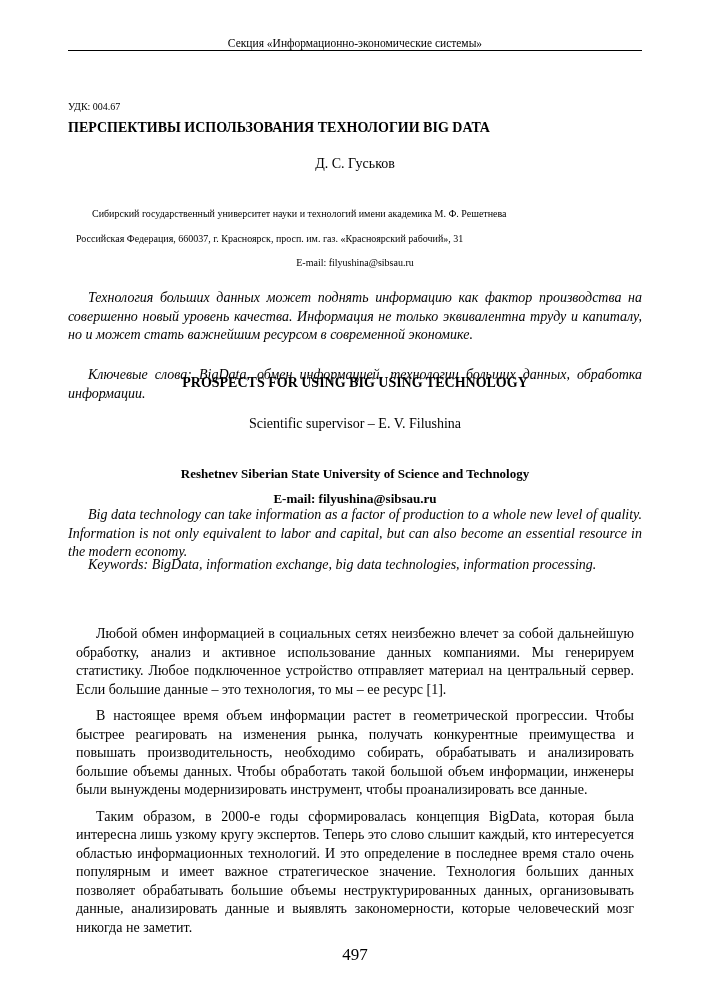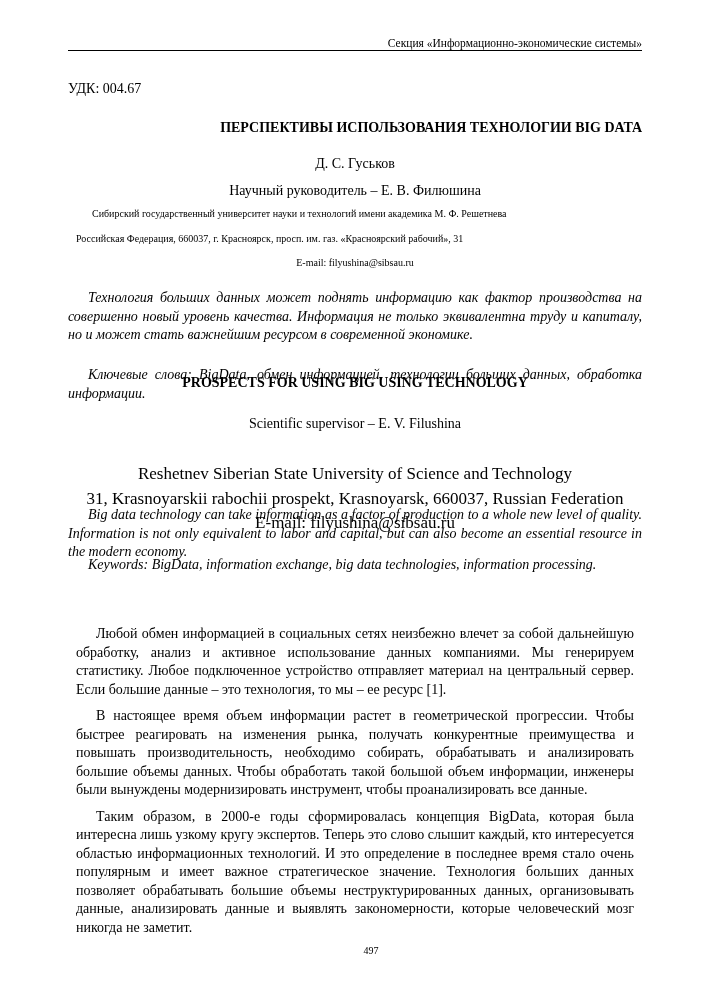--- a/index.html
+++ b/index.html
@@ -1,68 +1,66 @@
 <!DOCTYPE html>
 <html><head>
   <meta charset="utf-8">
   <style>
     html, body { margin: 0; padding: 0; background: #ffffff; }
     body { width: 710px; height: 1003px; position: relative; overflow: hidden;
            font-family: "Liberation Serif", serif; color: #000; }
     .page { position: absolute; left: 68px; top: 0; width: 574px; }
-    .running-head { position: absolute; top: 36px; left: 0; width: 574px; text-align: right;
+    .running-head { position: absolute; top: 36px; left: 0; width: 574px; text-align: center;
                     font-size: 11.5px; line-height: 14px; }
     .head-rule { position: absolute; top: 50px; left: 0; width: 574px; border-top: 1px solid #000; }
-    .udk { position: absolute; top: 80px; left: 0; font-size: 14px; line-height: 18px; }
-    .title { position: absolute; top: 119px; left: 0; width: 574px; text-align: right;
+    .udk { position: absolute; top: 98px; left: 0; font-size: 10px; line-height: 18px; }
+    .title { position: absolute; top: 119px; left: 0; width: 574px; text-align: left;
              font-weight: bold; font-size: 14px; line-height: 18px; }
     .center { text-align: center; font-size: 14px; line-height: 18.5px; }
-    .small-center { text-align: center; font-size: 17px; line-height: 16.5px; }
+    .small-center { text-align: center; font-size: 13px; line-height: 16.5px; font-weight: bold; }
     .block { position: absolute; left: 0; width: 574px; }
     .justify { text-align: justify; font-size: 14px; line-height: 18.5px; }
     .italic { font-style: italic; }
     .indent { text-indent: 20px; }
     p { margin: 8px; }
-    .page-number { position: absolute; top: 945px; left: 16px; width: 574px; text-align: center; font-size: 10px; }
+    .page-number { position: absolute; top: 945px; left: 0; width: 574px; text-align: center; font-size: 17px; }
   </style>
 </head>
 <body>
 
 <div class="page">
   <div class="running-head">Секция «Информационно-экономические системы»</div>
   <div class="head-rule"></div>
 
   <div class="udk">УДК: 004.67</div>
 
   <div class="title">ПЕРСПЕКТИВЫ ИСПОЛЬЗОВАНИЯ ТЕХНОЛОГИИ BIG DATA</div>
 
   <div class="block center" style="top:147px;">
     <p>Д. С. Гуськов</p>
-    <p>Научный руководитель – Е. В. Филюшина</p>
   </div>
 
   <div class="block" style="top:198px; font-size:10px; line-height:16.5px;">
     <p style="text-indent:16px;">Сибирский государственный университет науки и технологий имени академика М. Ф. Решетнева</p>
     <p>Российская Федерация, 660037, г. Красноярск, просп. им. газ. «Красноярский рабочий», 31</p>
     <p style="text-align:center;">E-mail: filyushina@sibsau.ru</p>
   </div>
 
   <div class="block justify italic indent" style="top:261px;margin-top:28px;">Технология больших данных может поднять информацию как фактор производства на совершенно новый уровень качества. Информация не только эквивалентна труду и капиталу, но и может стать важнейшим ресурсом в современной экономике.</div>
 
   <div class="block justify italic indent" style="top:320px;margin-top:46px;">Ключевые слова: BigData, обмен информацией, технологии больших данных, обработка информации.</div>
 
   <div class="block center" style="top:374px; font-weight:bold;">PROSPECTS FOR USING BIG USING TECHNOLOGY</div>
 
   <div class="block center" style="top:407px;">
     <p>Scientific supervisor – E. V. Filushina</p>
   </div>
 
   <div class="block small-center" style="top:458px;">
     <p>Reshetnev Siberian State University of Science and Technology</p>
-    <p>31, Krasnoyarskii rabochii prospekt, Krasnoyarsk, 660037, Russian Federation</p>
     <p>E-mail: filyushina@sibsau.ru</p>
   </div>
 
   <div class="block justify italic indent" style="top:506px;">Big data technology can take information as a factor of production to a whole new level of quality. Information is not only equivalent to labor and capital, but can also become an essential resource in the modern economy.</div>
 
   <div class="block justify italic indent" style="top:556px;">Keywords: BigData, information exchange, big data technologies, information processing.</div>
 
   <div class="block justify" style="top:617px;">
     <p class="indent">Любой обмен информацией в социальных сетях неизбежно влечет за собой дальнейшую обработку, анализ и активное использование данных компаниями. Мы генерируем статистику. Любое подключенное устройство отправляет материал на центральный сервер. Если большие данные – это технология, то мы – ее ресурс [1].</p>
     <p class="indent">В настоящее время объем информации растет в геометрической прогрессии. Чтобы быстрее реагировать на изменения рынка, получать конкурентные преимущества и повышать производительность, необходимо собирать, обрабатывать и анализировать большие объемы данных. Чтобы обработать такой большой объем информации, инженеры были вынуждены модернизировать инструмент, чтобы проанализировать все данные.</p>

